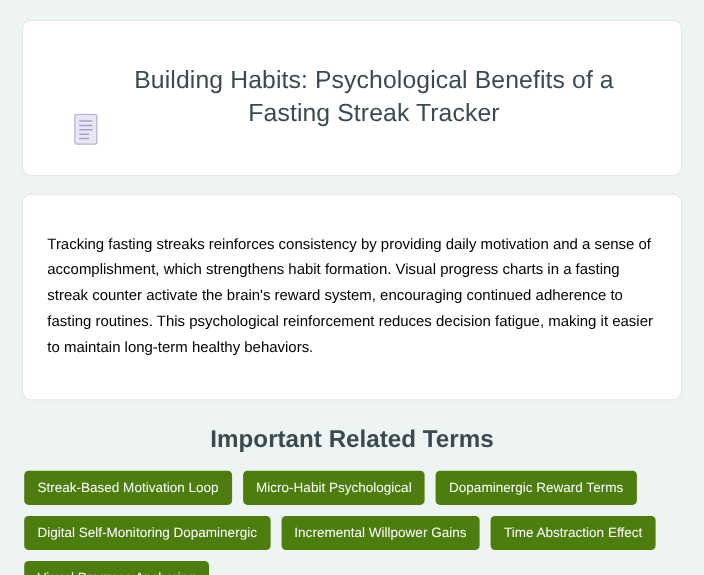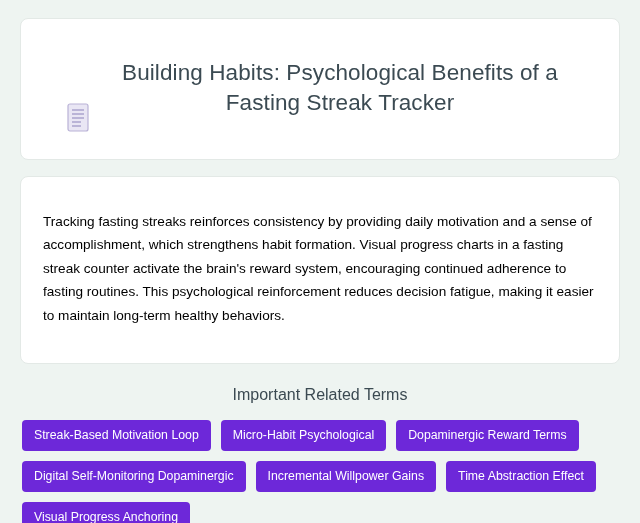--- a/index.html
+++ b/index.html
@@ -63,34 +63,34 @@
   }
   .body-text {
     font-size: 13.6px;
     line-height: 1.72;
     color: #000000;
     text-align: left;
   }
   
   .terms-heading {
     text-align: center;
-    font-size: 16px;
+    font-size: 22px;
     color: #3b4a52;
     margin: 2px 0 16px 0;
-    font-weight: normal;
+    font-weight: bold;
   }
   .tags {
     display: flex;
     flex-wrap: wrap;
     gap: 10px 10px;
     padding: 0 2px;
     margin-bottom: 22px;
   }
   .tag {
-    background: #6d28d9;
+    background: #4d7c0f;
     color: #ffffff;
     font-size: 12.3px;
     line-height: 1;
     padding: 9px 12px 10px 12px;
     border-radius: 4px;
     white-space: nowrap;
   }
 </style>
 </head>
 <body>

